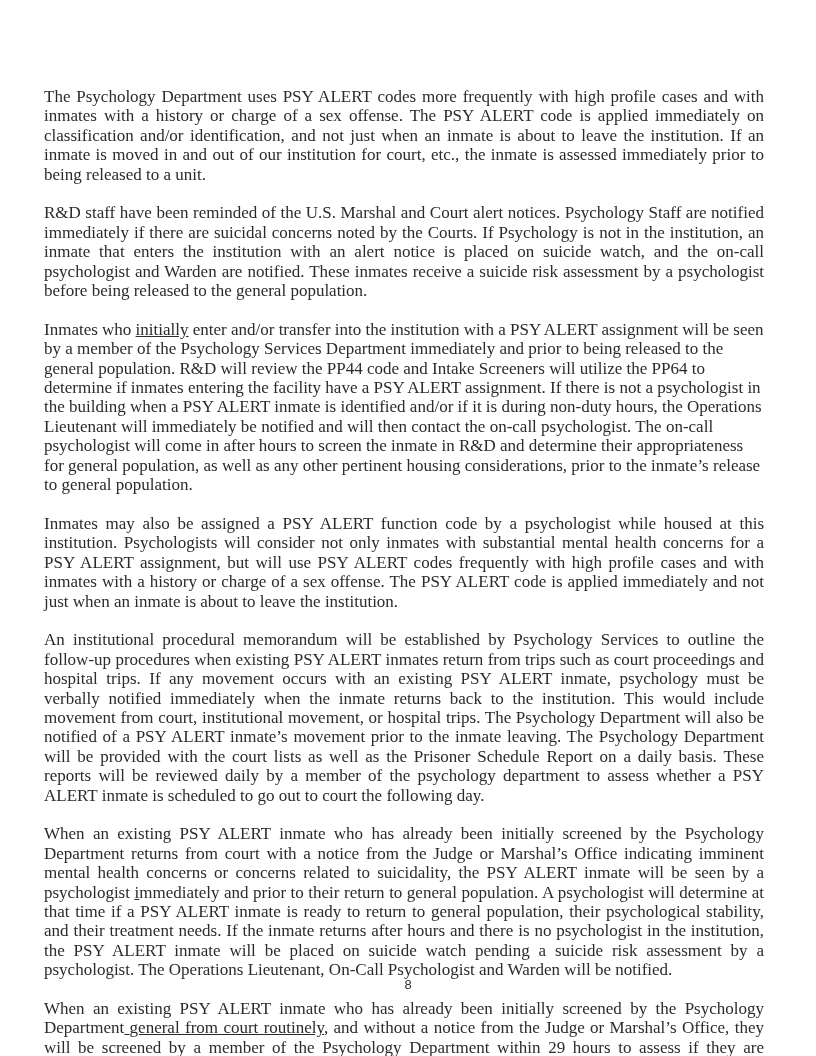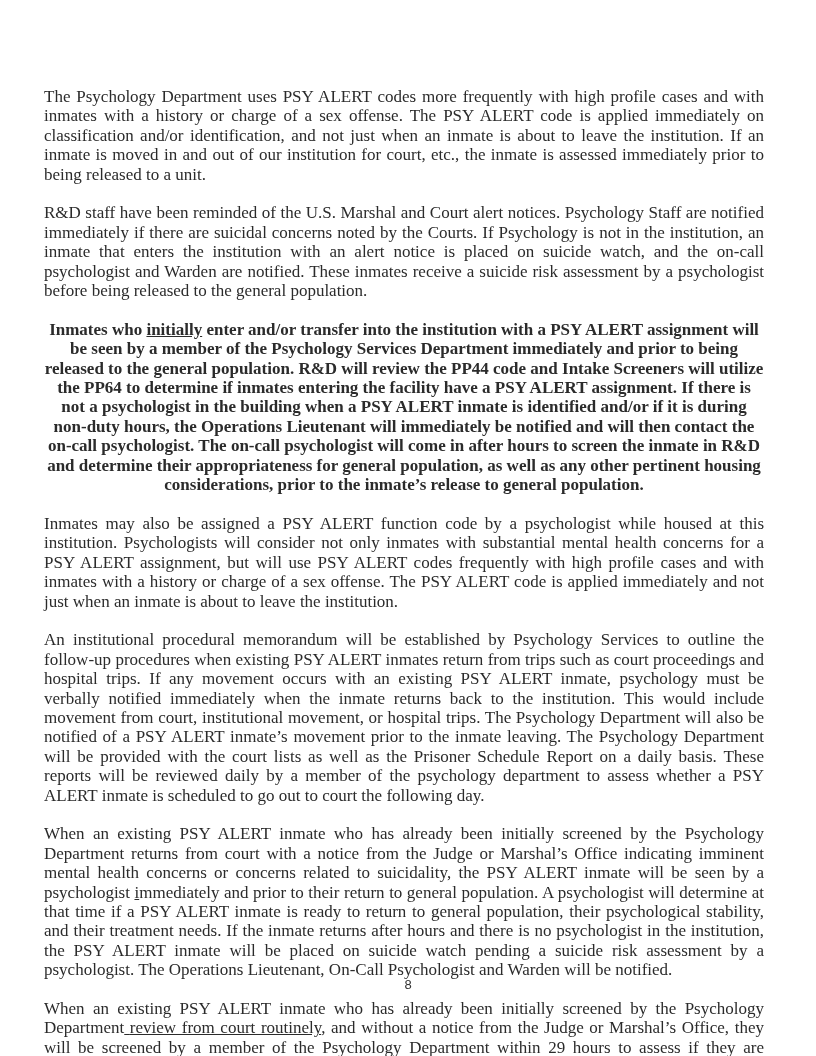--- a/index.html
+++ b/index.html
@@ -24,22 +24,21 @@
       color: #2b2b2b;
       margin-top: 40px;
     }
     .para {
       margin: 0 0 19.4px 0;
     }
     .justify {
       text-align: justify;
     }
     .left {
-      text-align: center;
-      font-weight: bold;
+      text-align: left;
     }
     .u {
       text-decoration: underline;
     }
     .page-number {
       position: absolute;
       left: 0;
       width: 816px;
       top: 977px;
       text-align: center;
@@ -70,17 +69,17 @@
 
   <p class="para justify">
     <span>An institutional procedural memorandum will be established by Psychology Services to outline the follow-up procedures when existing PSY ALERT inmates return from trips such as court proceedings and hospital trips. If any movement occurs with an existing PSY ALERT inmate, psychology must be verbally notified immediately when the inmate returns back to the institution.  This would include movement from court, institutional movement, or hospital trips.  The Psychology Department will also be notified of a PSY ALERT inmate’s movement prior to the inmate leaving. The Psychology Department will be provided with the court lists as well as the Prisoner Schedule Report on a daily basis. These reports will be reviewed daily by a member of the psychology department to assess whether a PSY ALERT inmate is scheduled to go out to court the following day.</span>
   </p>
 
   <p class="para justify">
     <span>When an existing PSY ALERT inmate who has already been initially screened by the Psychology Department returns from court with a notice from the Judge or Marshal’s Office indicating imminent mental health concerns or concerns related to suicidality, the PSY ALERT inmate will be seen by a psychologist </span><span class="u">i</span><span>mmediately and prior to their return to general population. A psychologist will determine at that time if a PSY ALERT inmate is ready to return to general population, their psychological stability, and their treatment needs. If the inmate returns after hours and there is no psychologist in the institution, the PSY ALERT inmate will be placed on suicide watch pending a suicide risk assessment by a psychologist. The Operations Lieutenant, On-Call Psychologist and Warden will be notified.</span>
   </p>
 
   <p class="para justify">
-    <span>When an existing PSY ALERT inmate who has already been initially screened by the Psychology Department</span><span class="u"> </span><span class="u">review from court routinely</span><span>, and without a notice from the Judge or Marshal’s Office, they will be screened by a member of the Psychology Department within 29 hours to assess if they are experiencing any significant</span>
+    <span>When an existing PSY ALERT inmate who has already been initially screened by the Psychology Department</span><span class="u"> </span><span class="u">general from court routinely</span><span>, and without a notice from the Judge or Marshal’s Office, they will be screened by a member of the Psychology Department within 29 hours to assess if they are experiencing any significant</span>
   </p>
 </div>
 
 <div class="page-number">8</div>
 
 </body></html>

